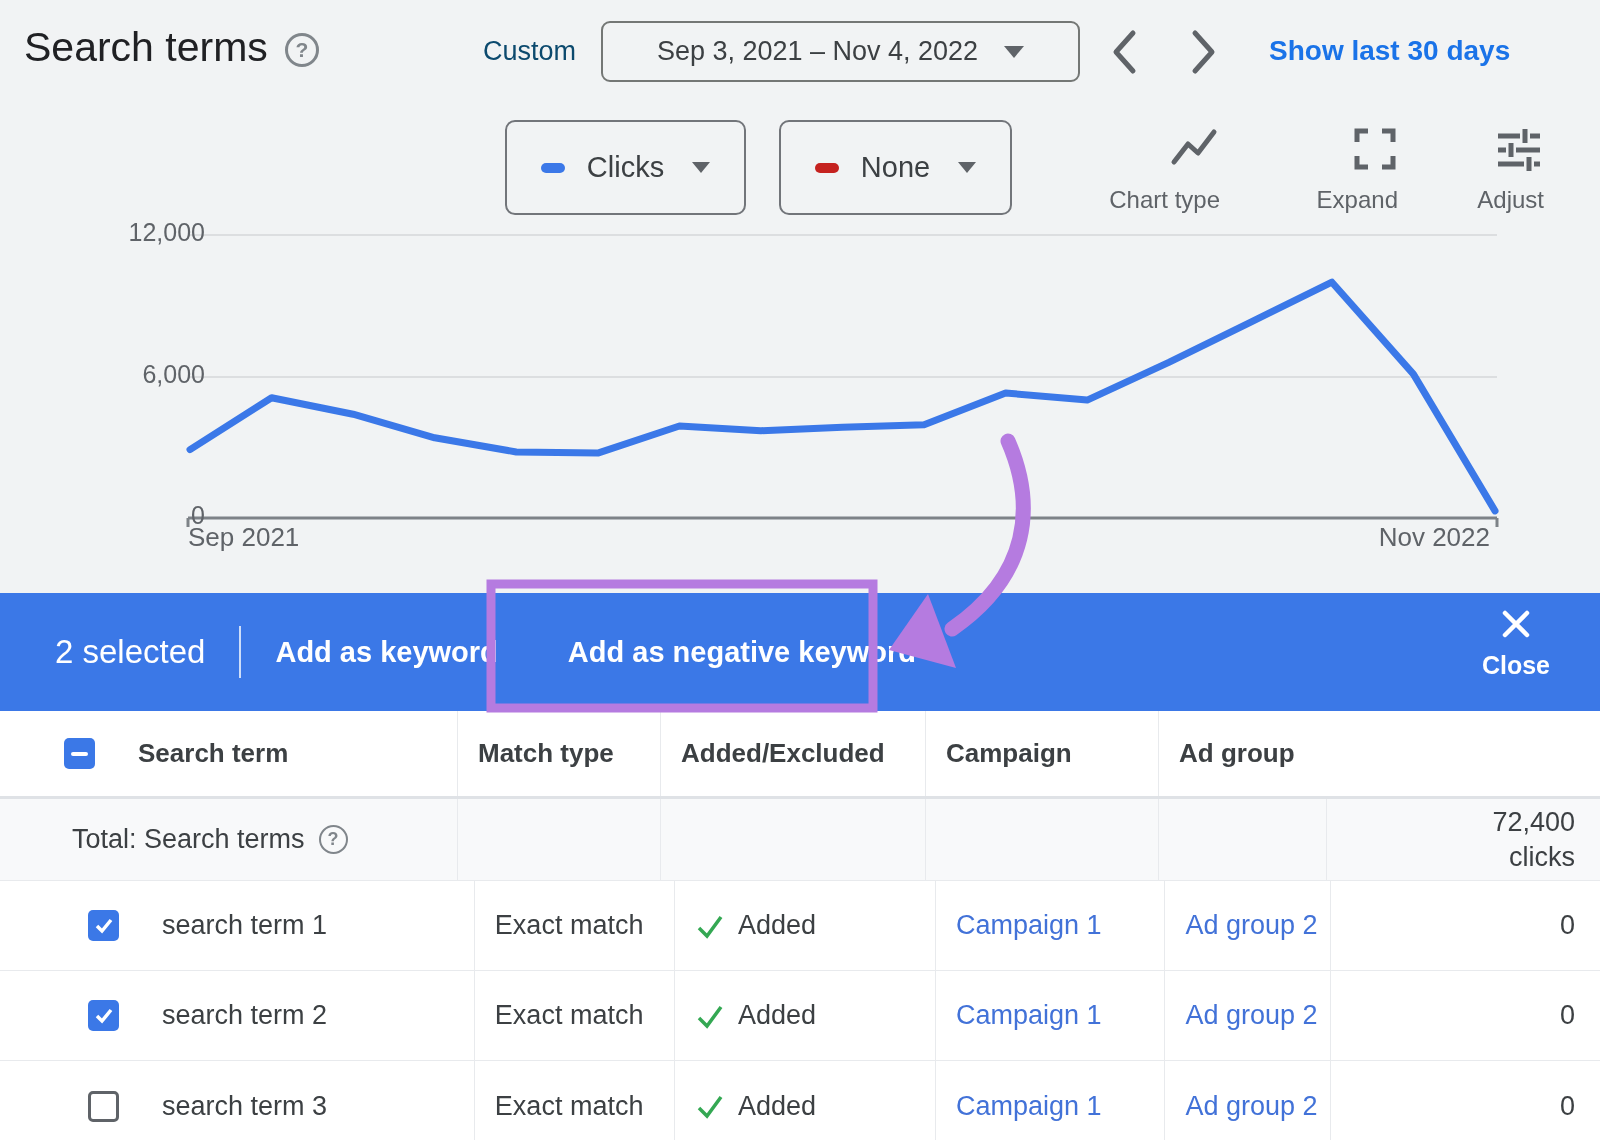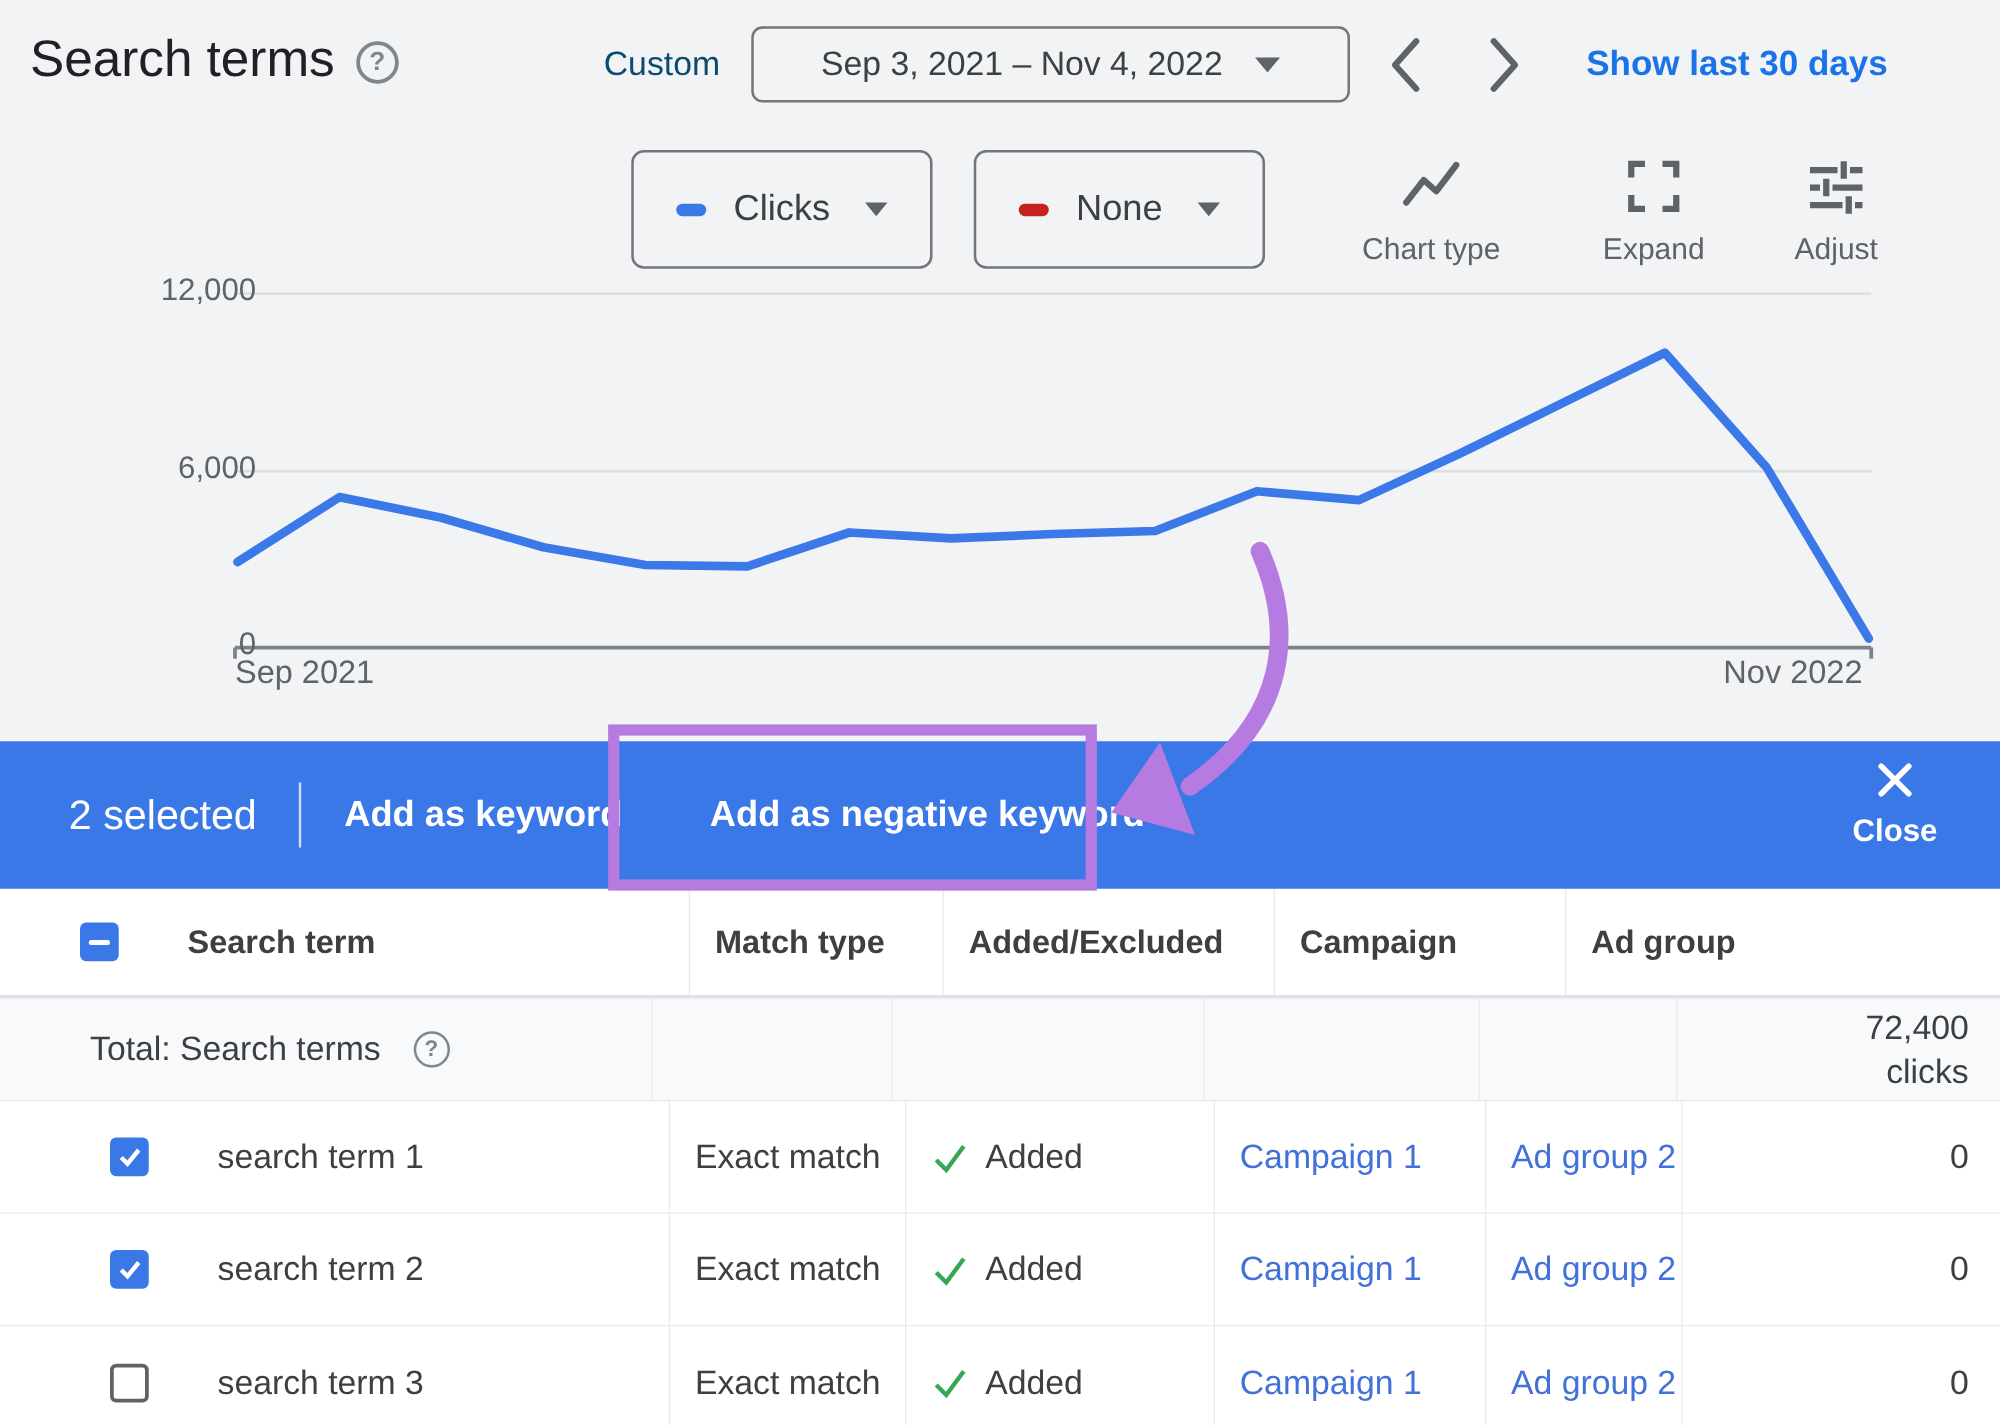--- a/index.html
+++ b/index.html
@@ -30,21 +30,21 @@
 
   .metric-btn { position: absolute; top: 120px; height: 95px; border: 2px solid #72757a;
     border-radius: 10px; display: flex; align-items: center; justify-content: center; gap: 22px;
     font-size: 29px; color: #3c4043; background: transparent; }
   .metric-btn .swatch { width: 24px; height: 10px; border-radius: 5px; }
   .metric-btn .caret { border-left-width: 9px; border-right-width: 9px; border-top-width: 11px; margin-left: 6px; }
   #metric1 { left: 505px; width: 241px; }
   #metric2 { left: 779px; width: 233px; }
 
   .tool { position: absolute; top: 126px; width: 150px; display: flex; flex-direction: column;
-    align-items: center; gap: 14px; color: #5f6368; }
+    align-items: flex-end; gap: 14px; color: #5f6368; }
   .tool .t-label { font-size: 24px; white-space: nowrap; }
   #tool-chart-type { left: 1070px; }
   #tool-expand { left: 1248px; }
   #tool-adjust { left: 1394px; }
 
   .ytick { position: absolute; width: 120px; text-align: right; font-size: 25px; color: #5f6368; left: 85px; }
   .ytick.t0 { top: 218px; } .ytick.t1 { top: 360px; } .ytick.t2 { top: 501px; }
   .xtick { position: absolute; top: 522px; font-size: 26px; color: #5f6368; }
   .xtick.start { left: 188px; }
   .xtick.end { left: 1290px; width: 200px; text-align: right; }
@@ -60,21 +60,21 @@
   .ab-btn.negative { margin-left: 70px; }
   .ab-close { position: absolute; right: 50px; top: 14px; display: flex; flex-direction: column;
     align-items: center; gap: 10px; background: none; border: none; color: #fff; cursor: pointer; }
   .ab-close .close-label { font-size: 25px; font-weight: bold; font-family: "Liberation Sans", sans-serif; color:#fff; }
 
   
   .tbl { width: 1600px; background: #fff; }
   .tr { display: flex; width: 1600px; }
   .td, .th { display: flex; align-items: center; border-right: 1px solid #e8eaed; padding-left: 20px; }
   .td:last-child, .th:last-child { border-right: none; }
-  .c1 { width: 552px; gap: 12px; } .c2 { width: 203px; } .c3 { width: 265px; }
+  .c1 { width: 458px; } .c2 { width: 203px; } .c3 { width: 265px; }
   .c4 { width: 233px; } .c5 { width: 168px; }
   .c6 { width: 273px; justify-content: flex-end; padding-right: 25px; padding-left: 0; }
 
   .header-row { height: 88px; border-bottom: 3px solid #dfe2e6; font-weight: bold; font-size: 26px; color: #3c4043; }
   .total-row { height: 82px; background: #f8f9fa; border-bottom: 1px solid #e8eaed; font-size: 27px; }
   .data-row { height: 90px; font-size: 27px; border-bottom: 1px solid #e8eaed; padding-left: 24px; }
   .data-row.tall { height: 120px; border-bottom: none; align-items: flex-start; }
   .data-row.tall .td { height: 90px; }
 
   .cbx { width: 31px; height: 31px; border-radius: 5px; margin-left: 44px; flex: none;

